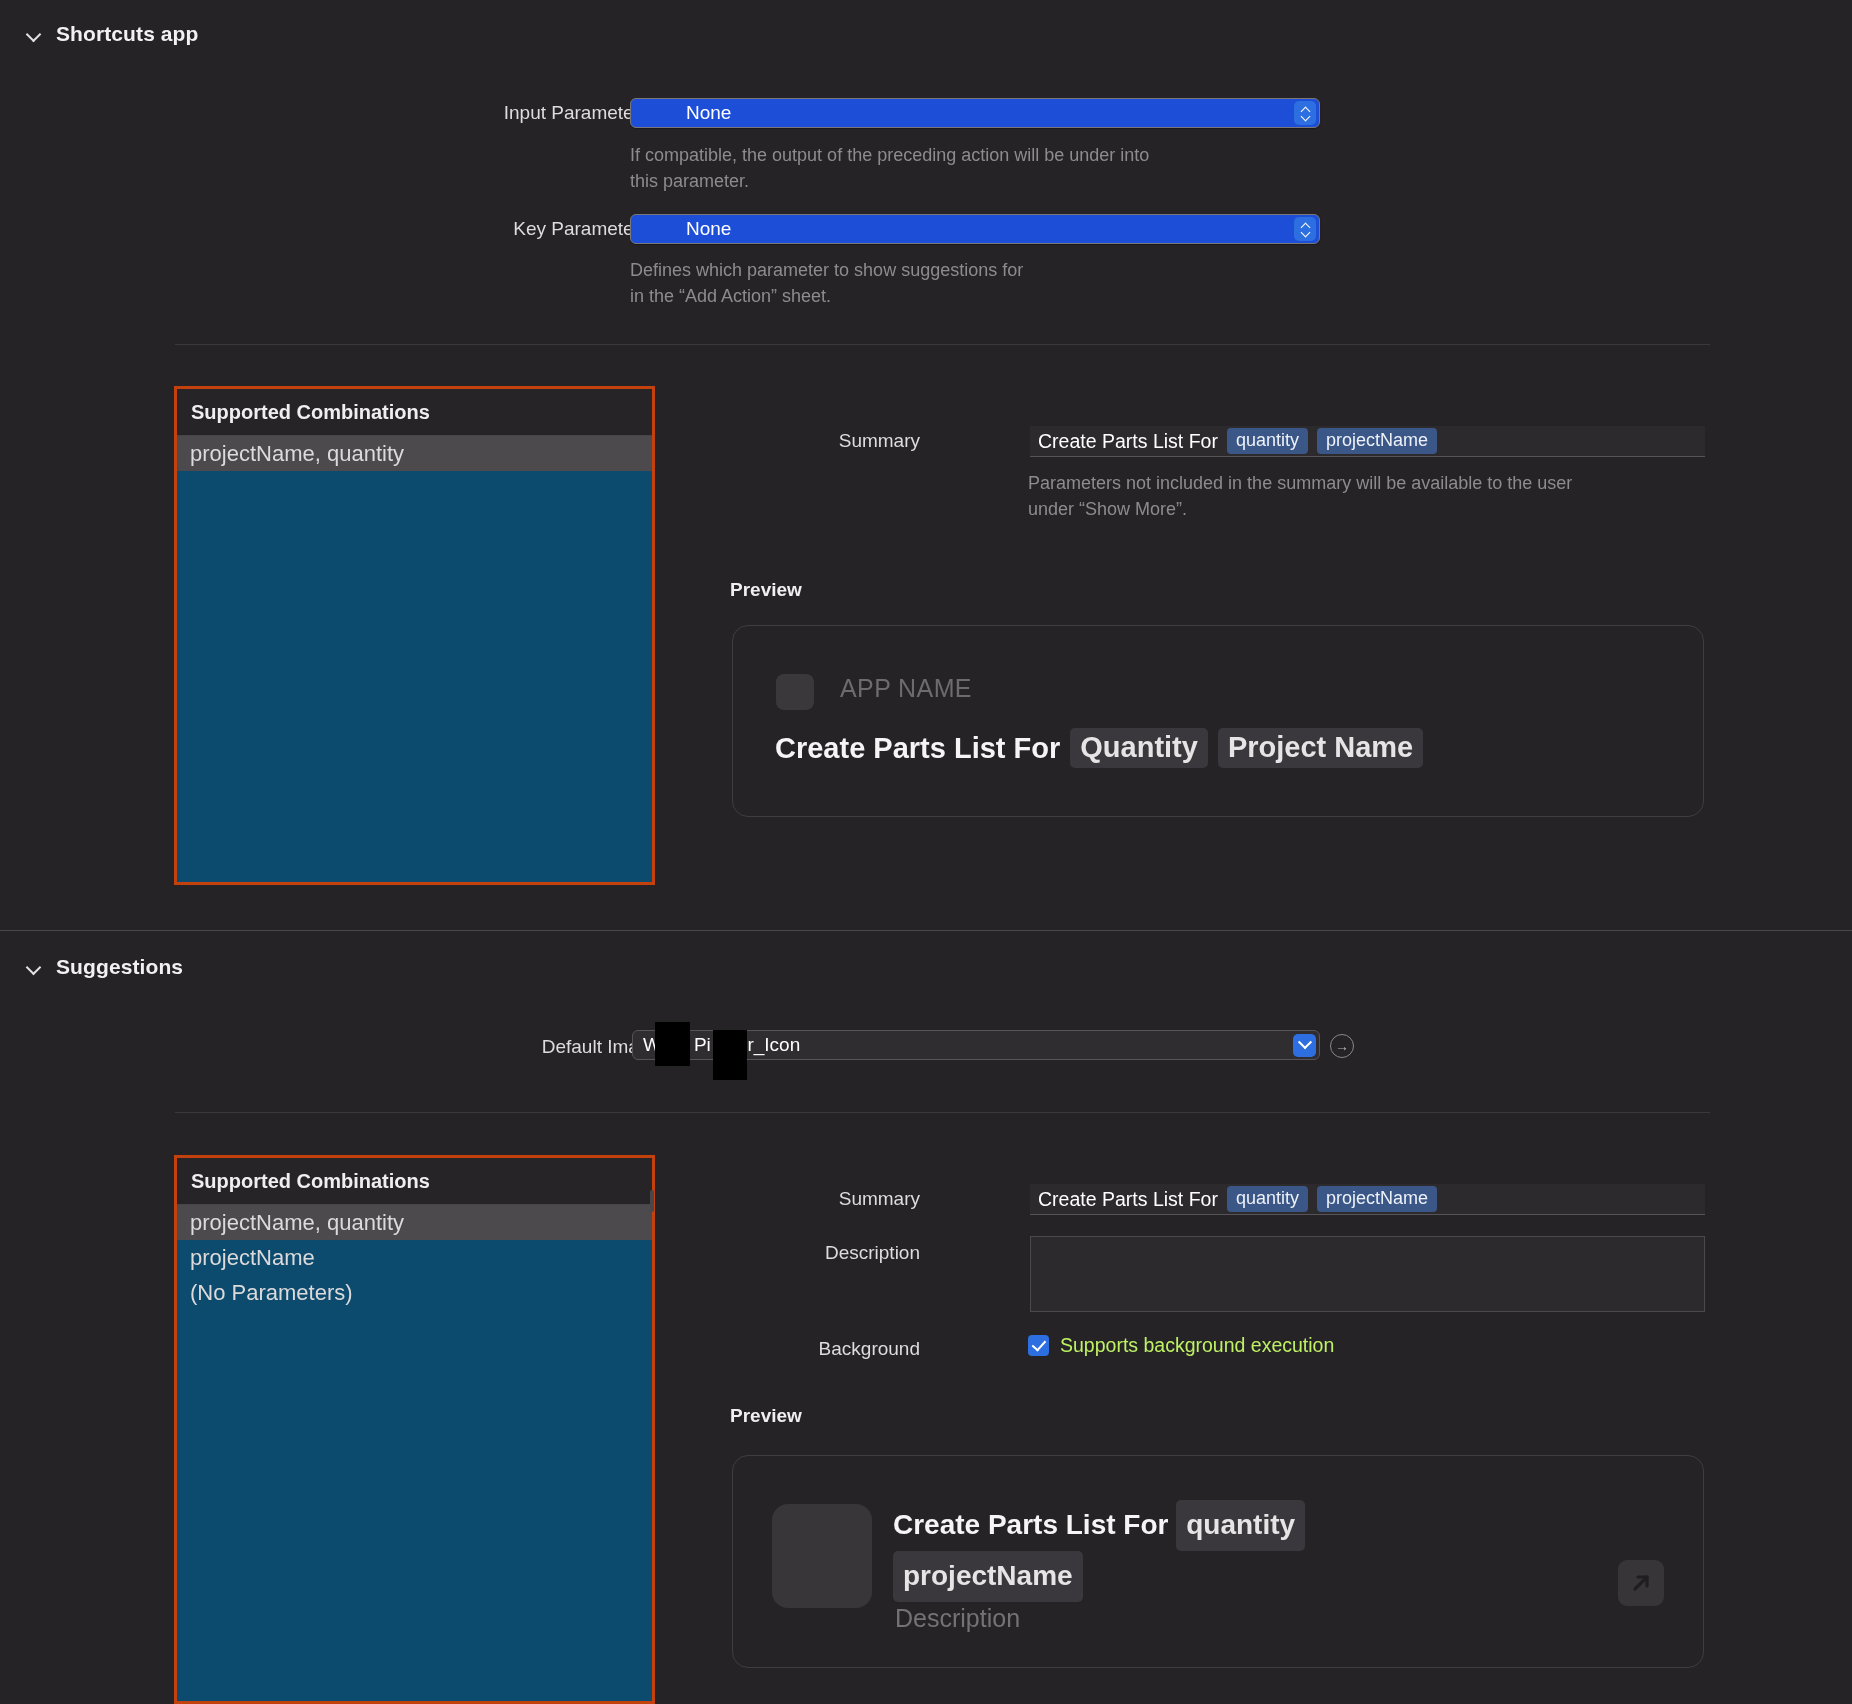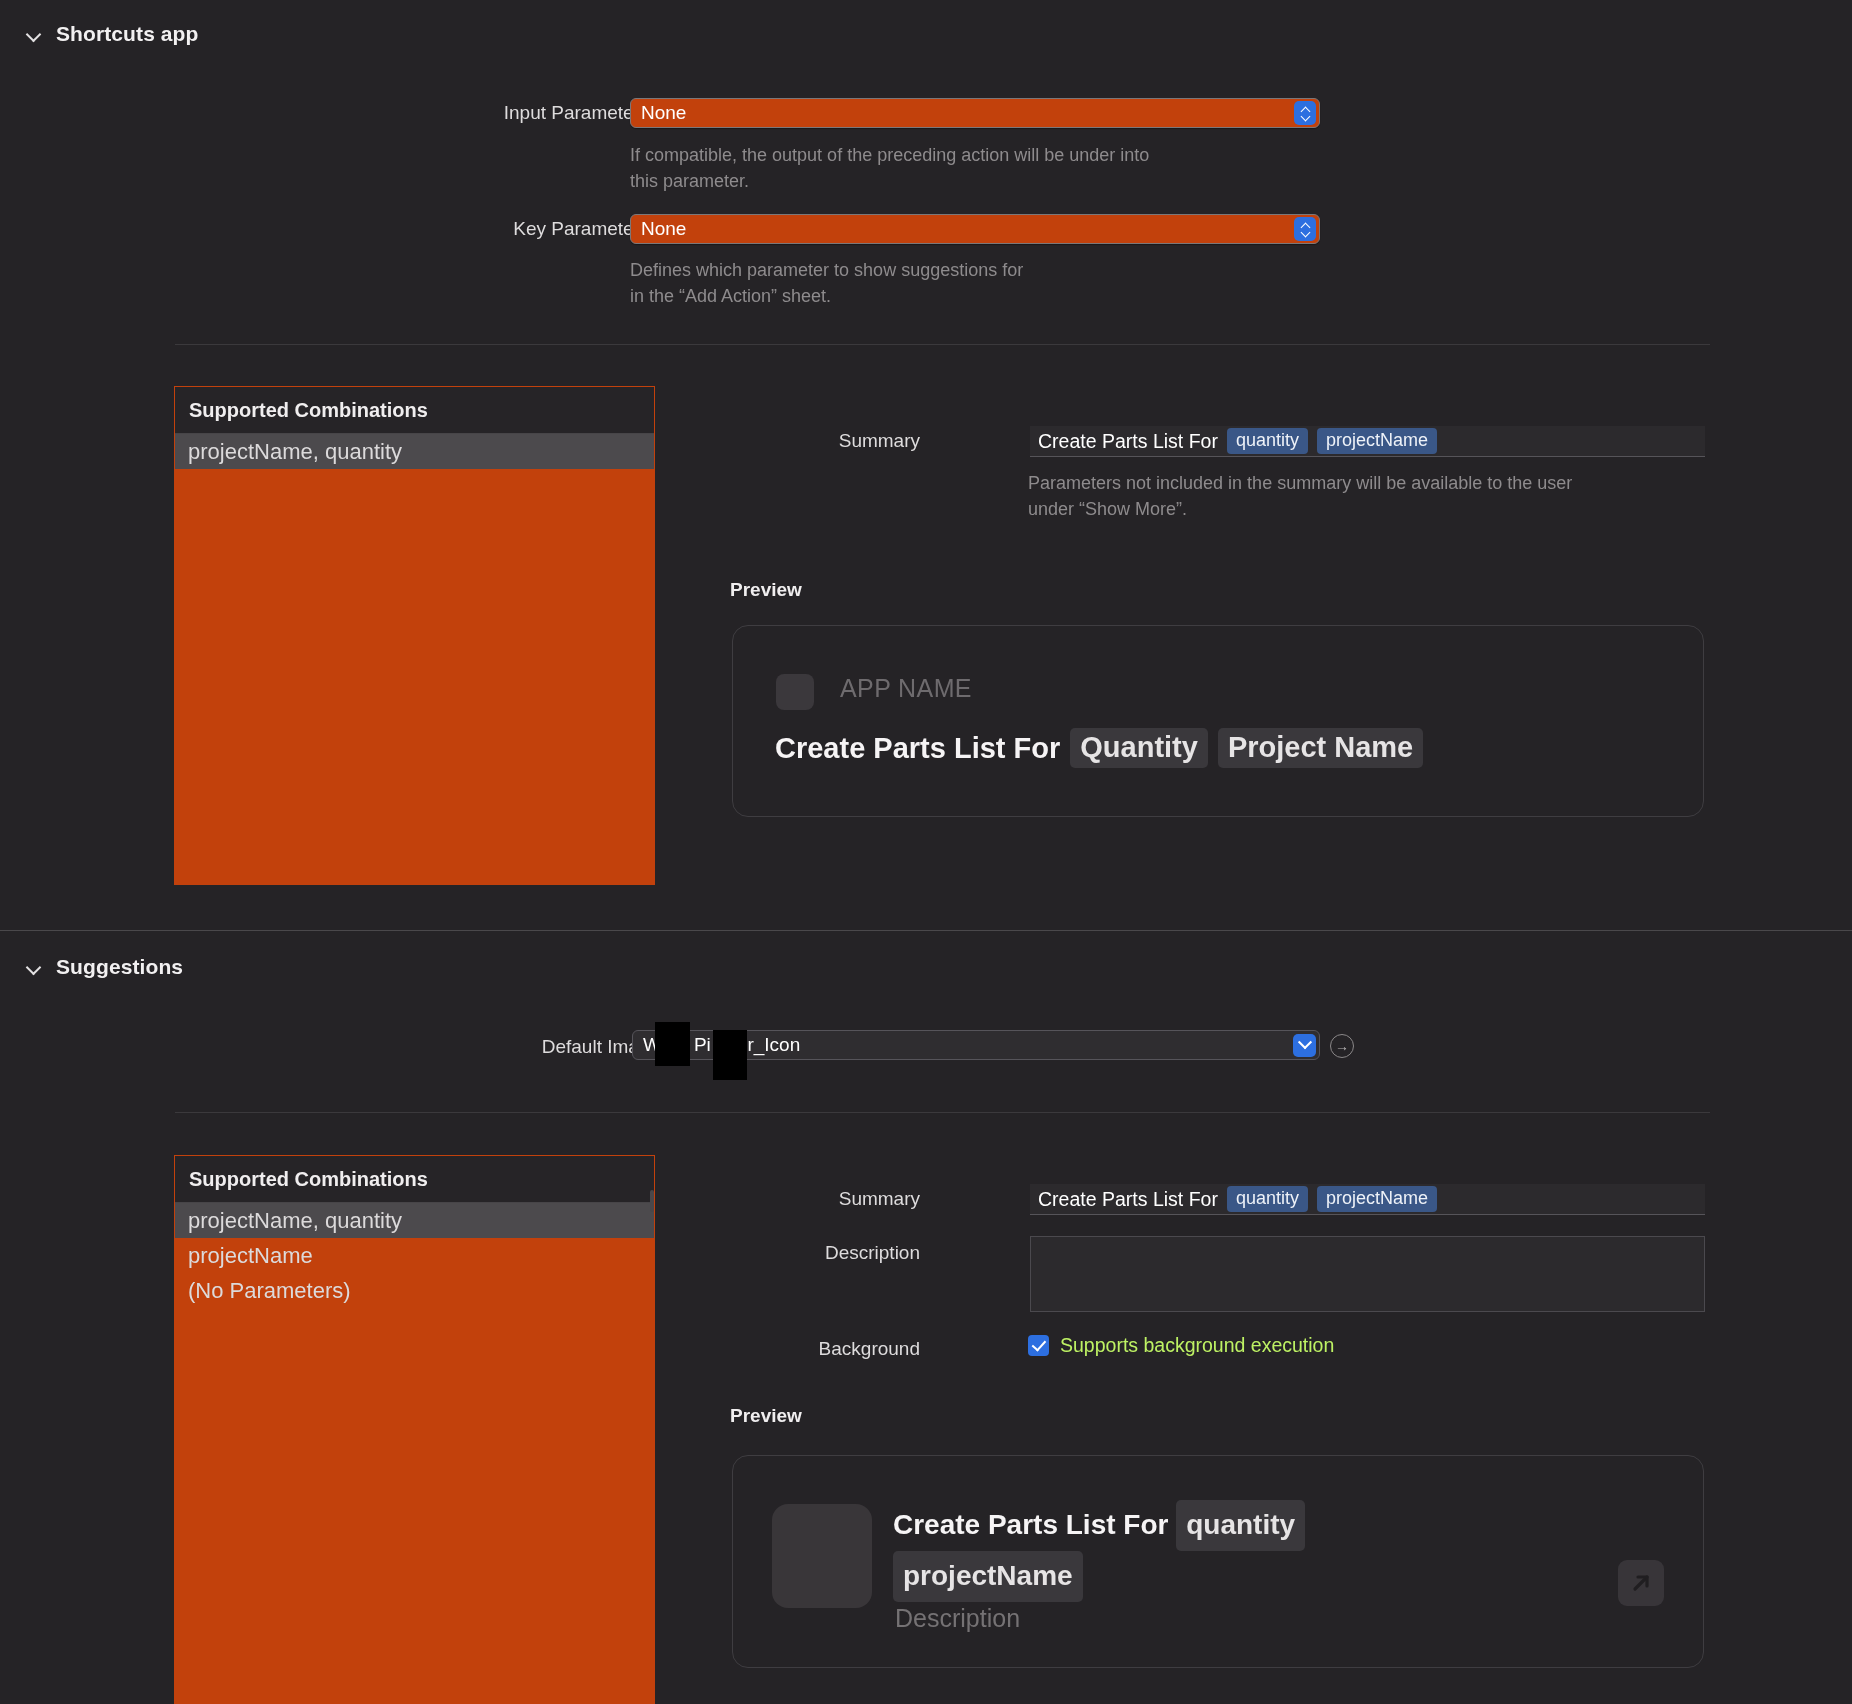--- a/index.html
+++ b/index.html
@@ -75,27 +75,28 @@
     text-align: right;
     font-size: 19px;
     color: #dedcdd;
     white-space: nowrap;
   }
 
   
   .popup {
     position: absolute;
     height: 30px;
-    background: #c2410c;
+    background: #1d4ed8;
     border: 1px solid #7b7779;
     border-radius: 6px;
     box-shadow: 0 1px 1px rgba(0,0,0,0.35);
     display: flex;
     align-items: center;
     box-sizing: border-box;
+    padding-left: 45px;
   }
   .popup .value {
     padding-left: 10px;
     font-size: 19px;
     color: #ffffff;
     white-space: nowrap;
   }
   .stepper {
     position: absolute;
     right: 3px;
@@ -194,22 +195,22 @@
     align-items: center;
     justify-content: center;
     font-size: 14px;
     line-height: 1;
     color: #b6b3b4;
   }
 
   
   .listbox {
     position: absolute;
-    background: #c2410c;
-    border: 1px solid #c2410c;
+    background: #0c4a6e;
+    border: 3px solid #c2410c;
     box-sizing: border-box;
     overflow: hidden;
     text-align: center;
   }
   .listbox-header {
     height: 46px;
     display: flex;
     align-items: center;
     padding-left: 14px;
     font-size: 20px;

